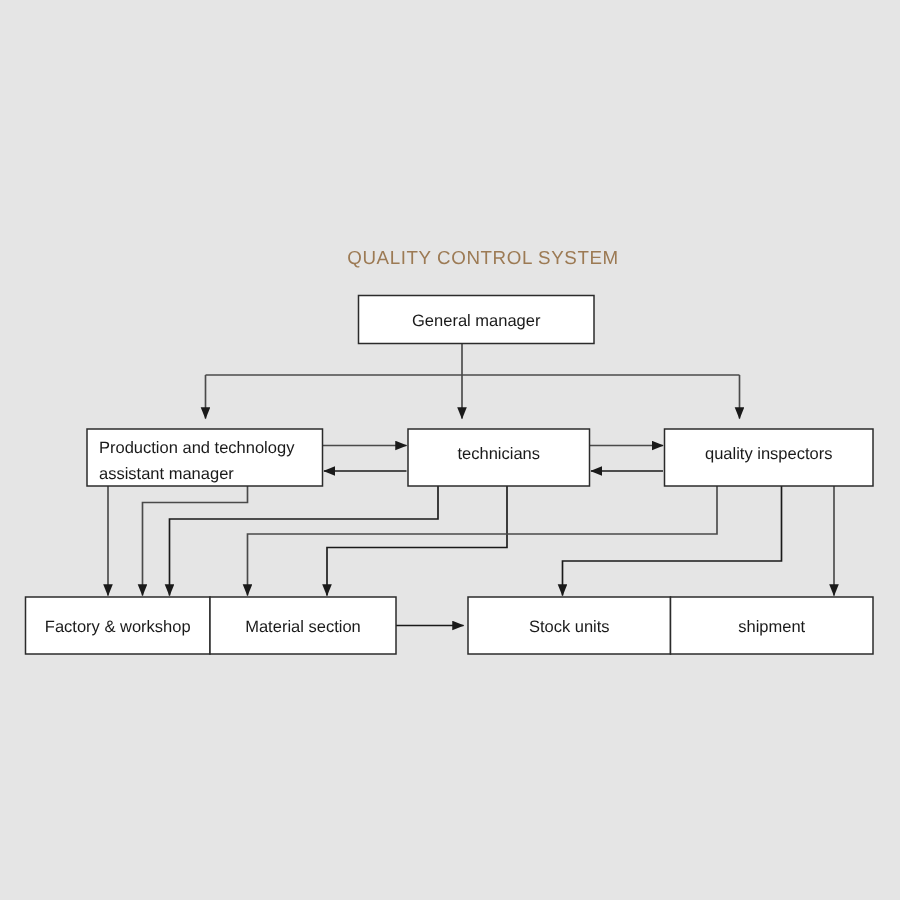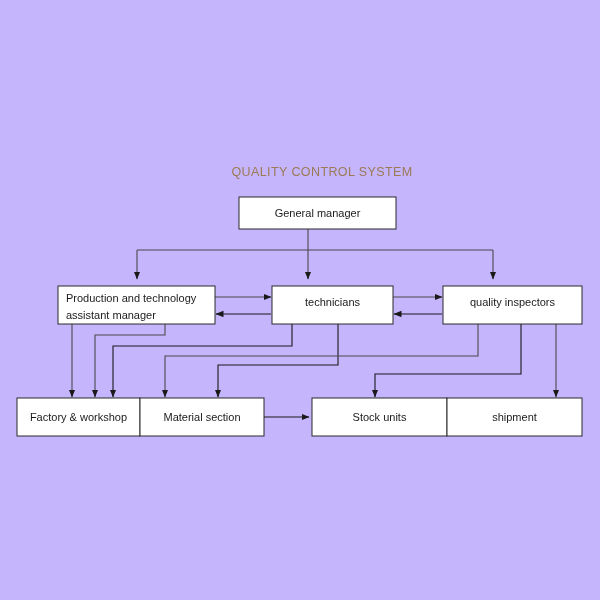--- a/index.html
+++ b/index.html
@@ -10,21 +10,21 @@
   body {
     width: 600px;
     height: 600px;
     font-family: "Liberation Sans", sans-serif;
     overflow: hidden;
   }
   #diagram-root {
     position: relative;
     width: 600px;
     height: 600px;
-    background: #c4b5fd;
+    background: #e5e5e5;
   }
   svg#flowchart {
     display: block;
     width: 600px;
     height: 600px;
   }
   .node-box {
     fill: #ffffff;
     stroke: #2b2b2b;
     stroke-width: 1;

